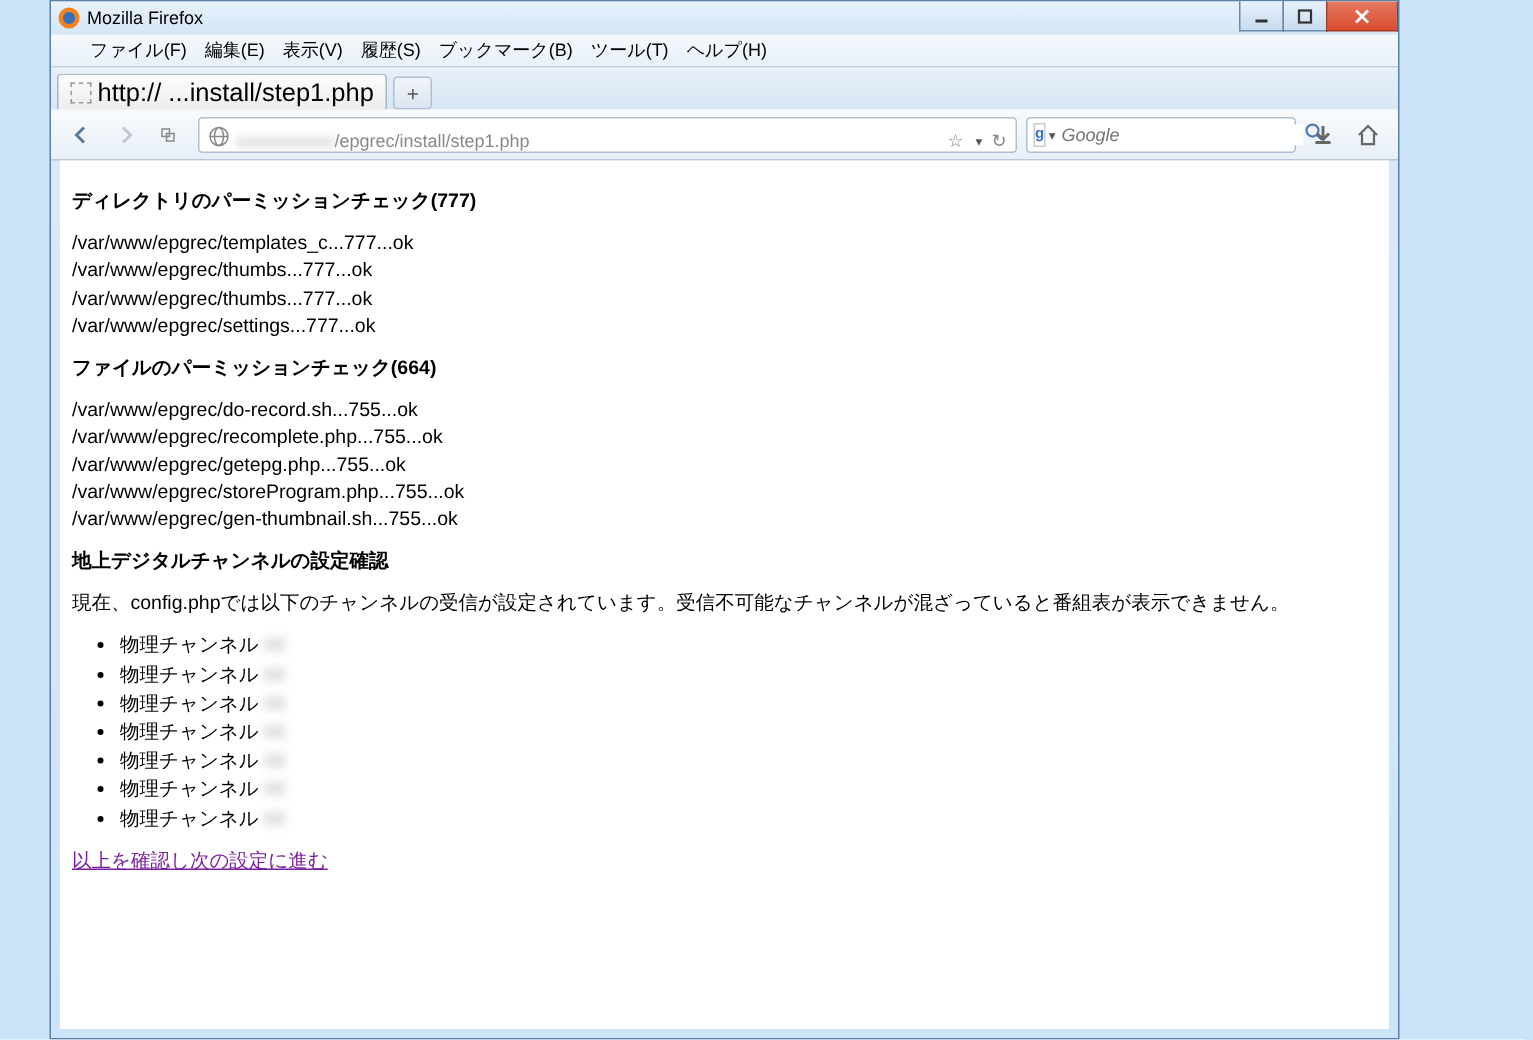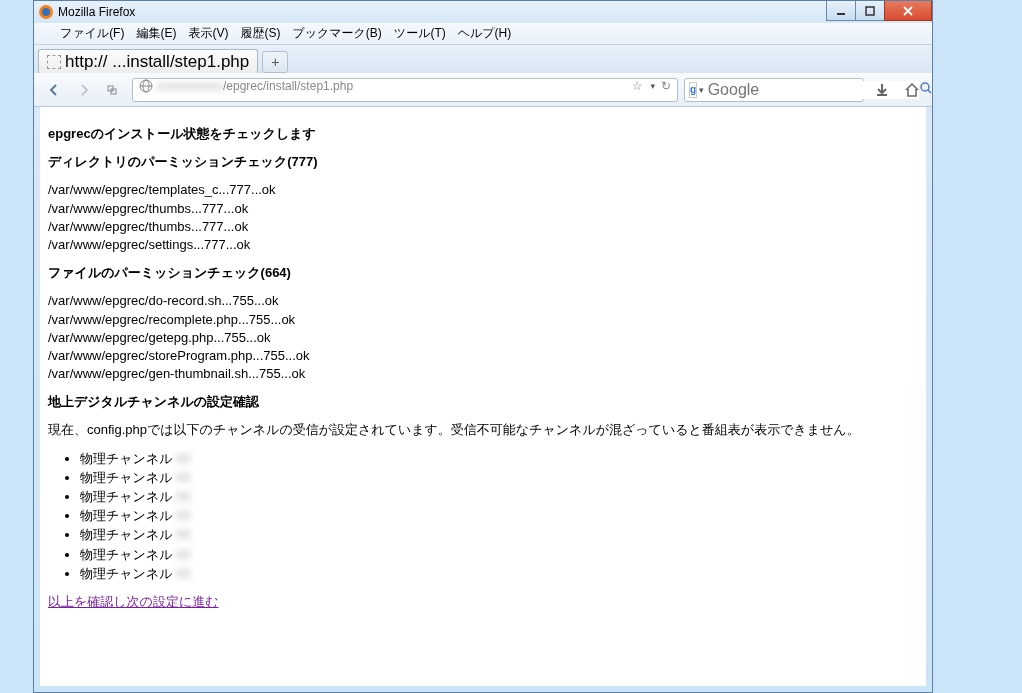--- a/index.html
+++ b/index.html
@@ -122,21 +122,21 @@
   border-radius: 3px;
 }
 .nav-btn svg { width: 16px; height: 16px; }
 .urlbar {
   flex: 1;
   height: 24px;
   background: #fff;
   border: 1px solid #b0c0d0;
   border-radius: 3px;
   display: flex;
-  align-items: flex-start;
+  align-items: flex-end;
   padding: 0 6px;
   font-size: 12px;
   color: #888;
 }
 .urlbar .globe { margin-right: 4px; }
 .urlbar input {
   flex: 1;
   border: none;
   outline: none;
   font-size: 12px;
@@ -166,22 +166,23 @@
   font-size: 10px;
   font-weight: bold;
   display: flex;
   align-items: center;
   justify-content: center;
 }
 .searchbar input {
   flex: 1;
   border: none;
   outline: none;
-  font-size: 16px;
+  font-size: 12px;
   color: #1d4ed8;
+  font-style: italic;
   padding: 0 4px;
 }
 .content {
   flex: 1;
   background: #fff;
   margin: 0 6px 6px;
   overflow: auto;
   padding: 10px 8px;
   font-size: 13px;
   color: #000;
@@ -309,21 +310,20 @@
         </svg>
     </div>
     <div class="nav-btn">
       <svg viewBox="0 0 16 16">
           <path d="M2 8 L8 2 L14 8 M4 7 L4 14 L12 14 L12 7" fill="none" stroke="#666" stroke-width="1.5"></path>
         </svg>
     </div>
   </div>
 
   <div class="content">
-    <h3>epgrecのインストール状態をチェックします</h3>
 
     <div class="section">
       <h3>ディレクトリのパーミッションチェック(777)</h3>
       <p class="line">/var/www/epgrec/templates_c...777...ok</p>
       <p class="line">/var/www/epgrec/thumbs...777...ok</p>
       <p class="line">/var/www/epgrec/thumbs...777...ok</p>
       <p class="line">/var/www/epgrec/settings...777...ok</p>
     </div>
 
     <div class="section">

